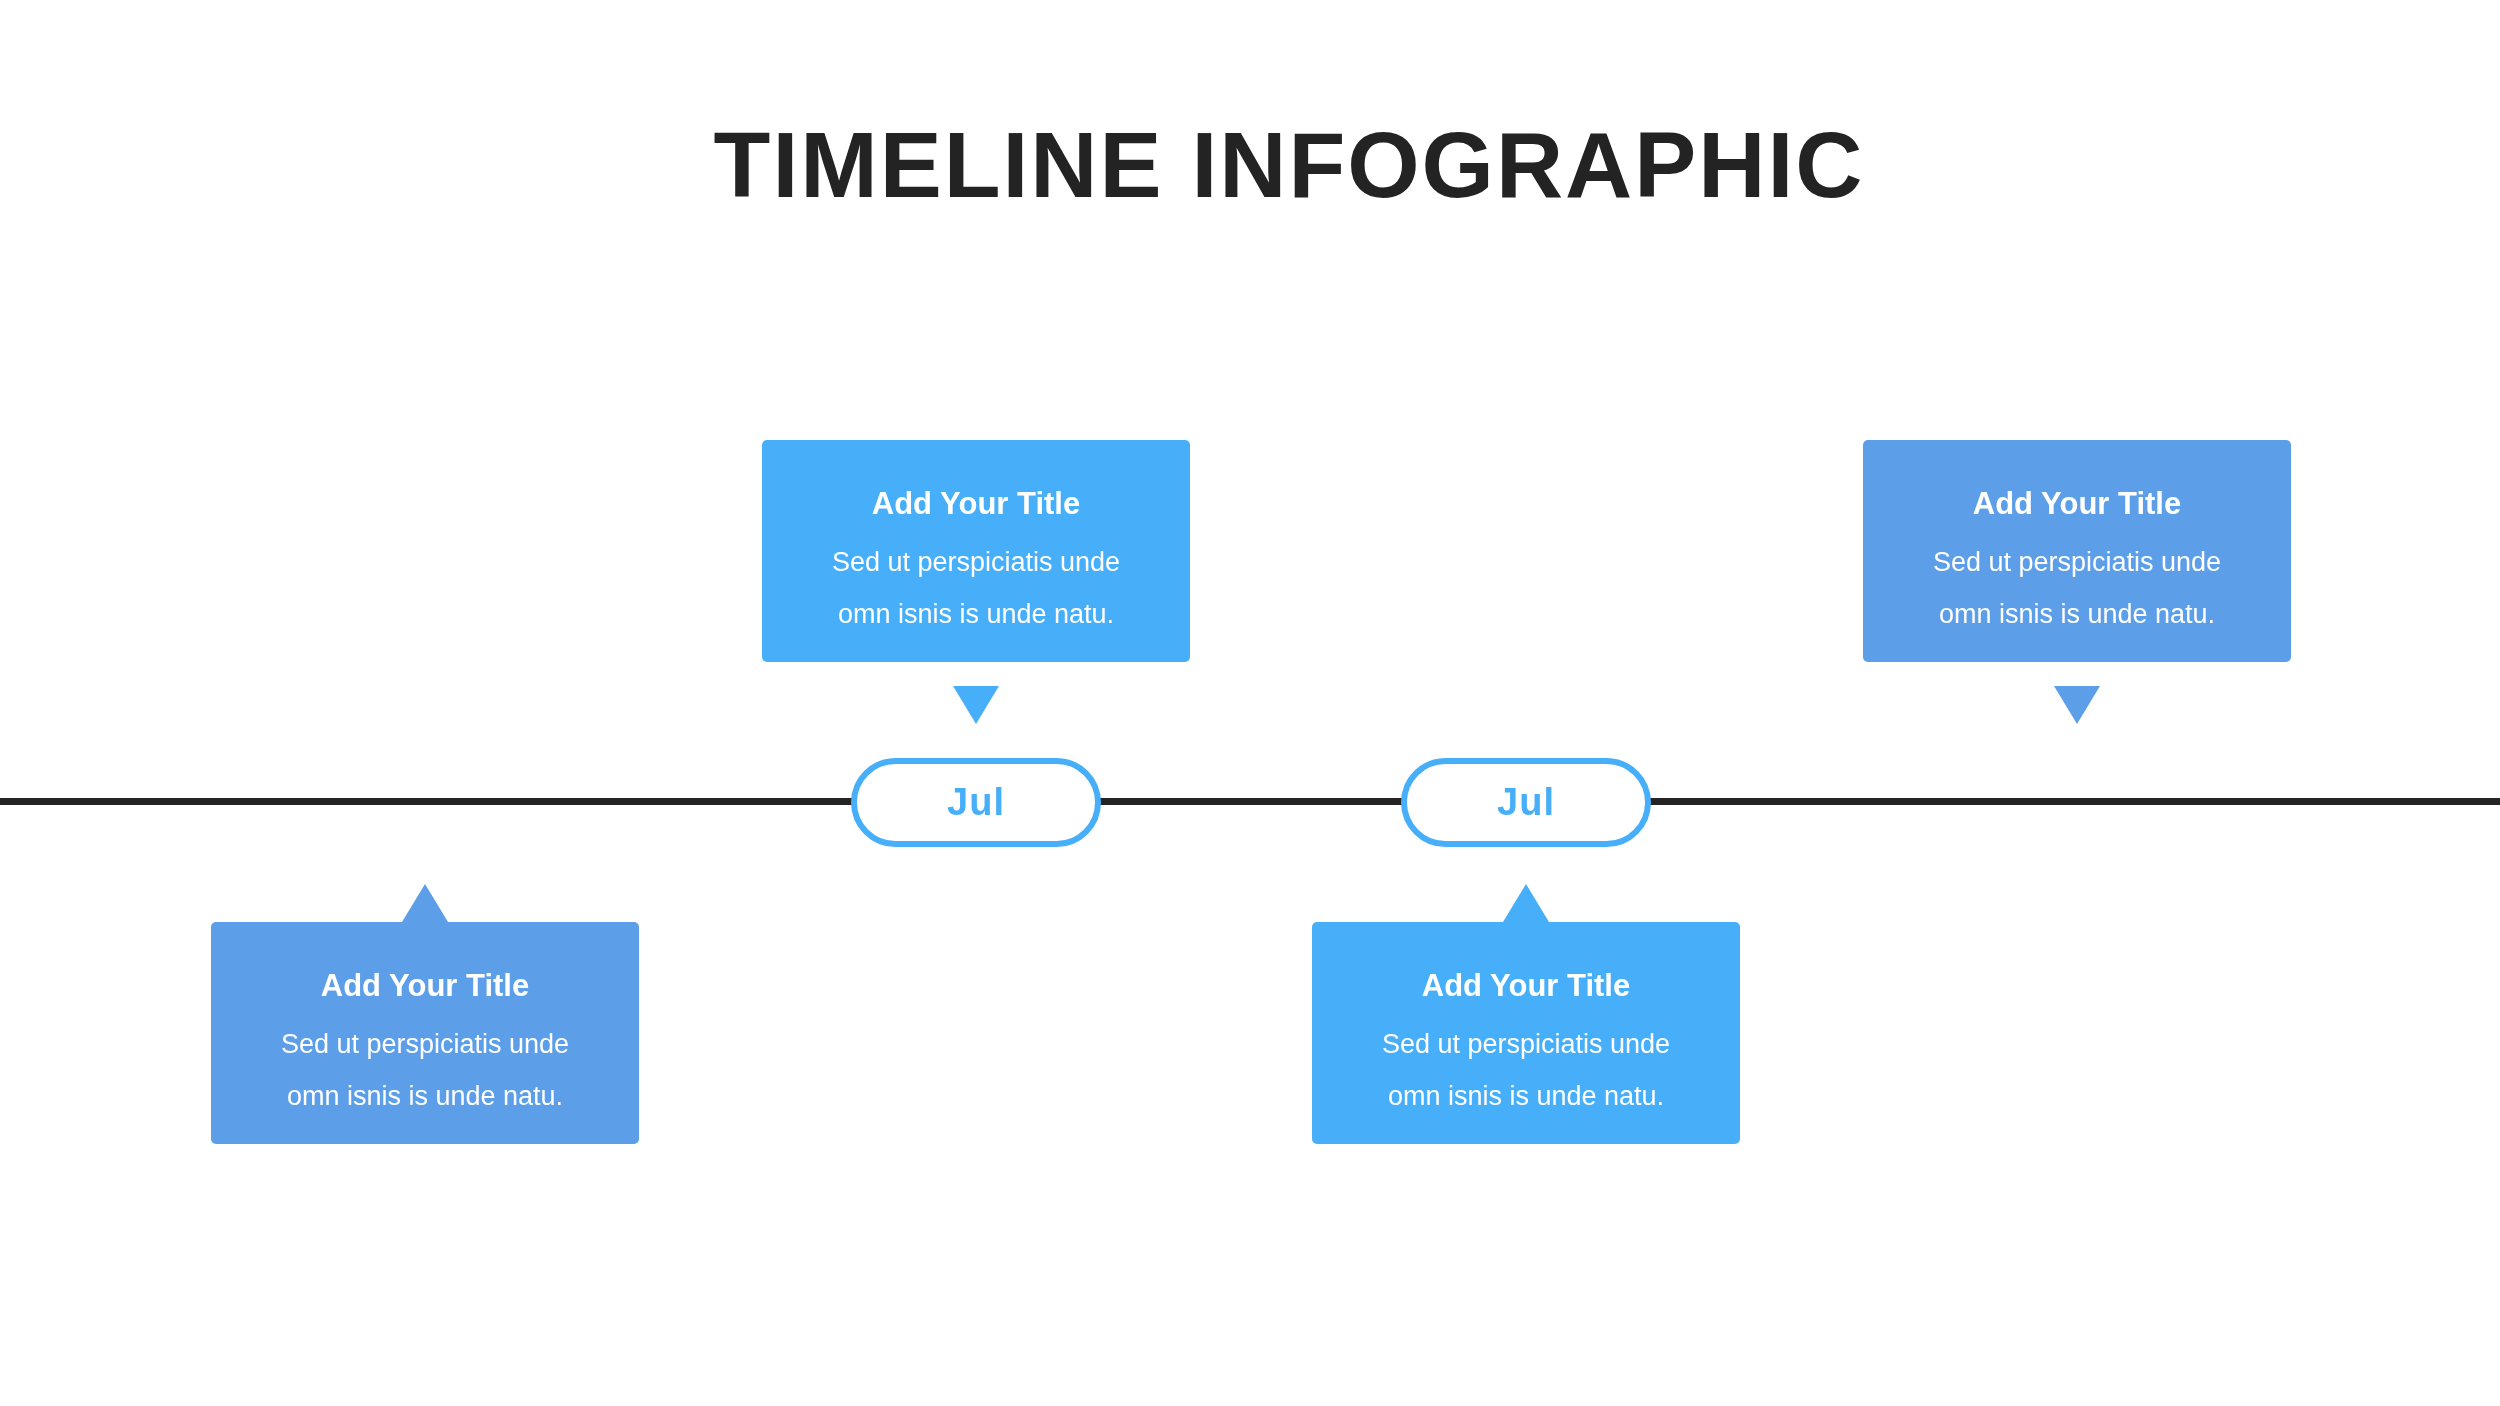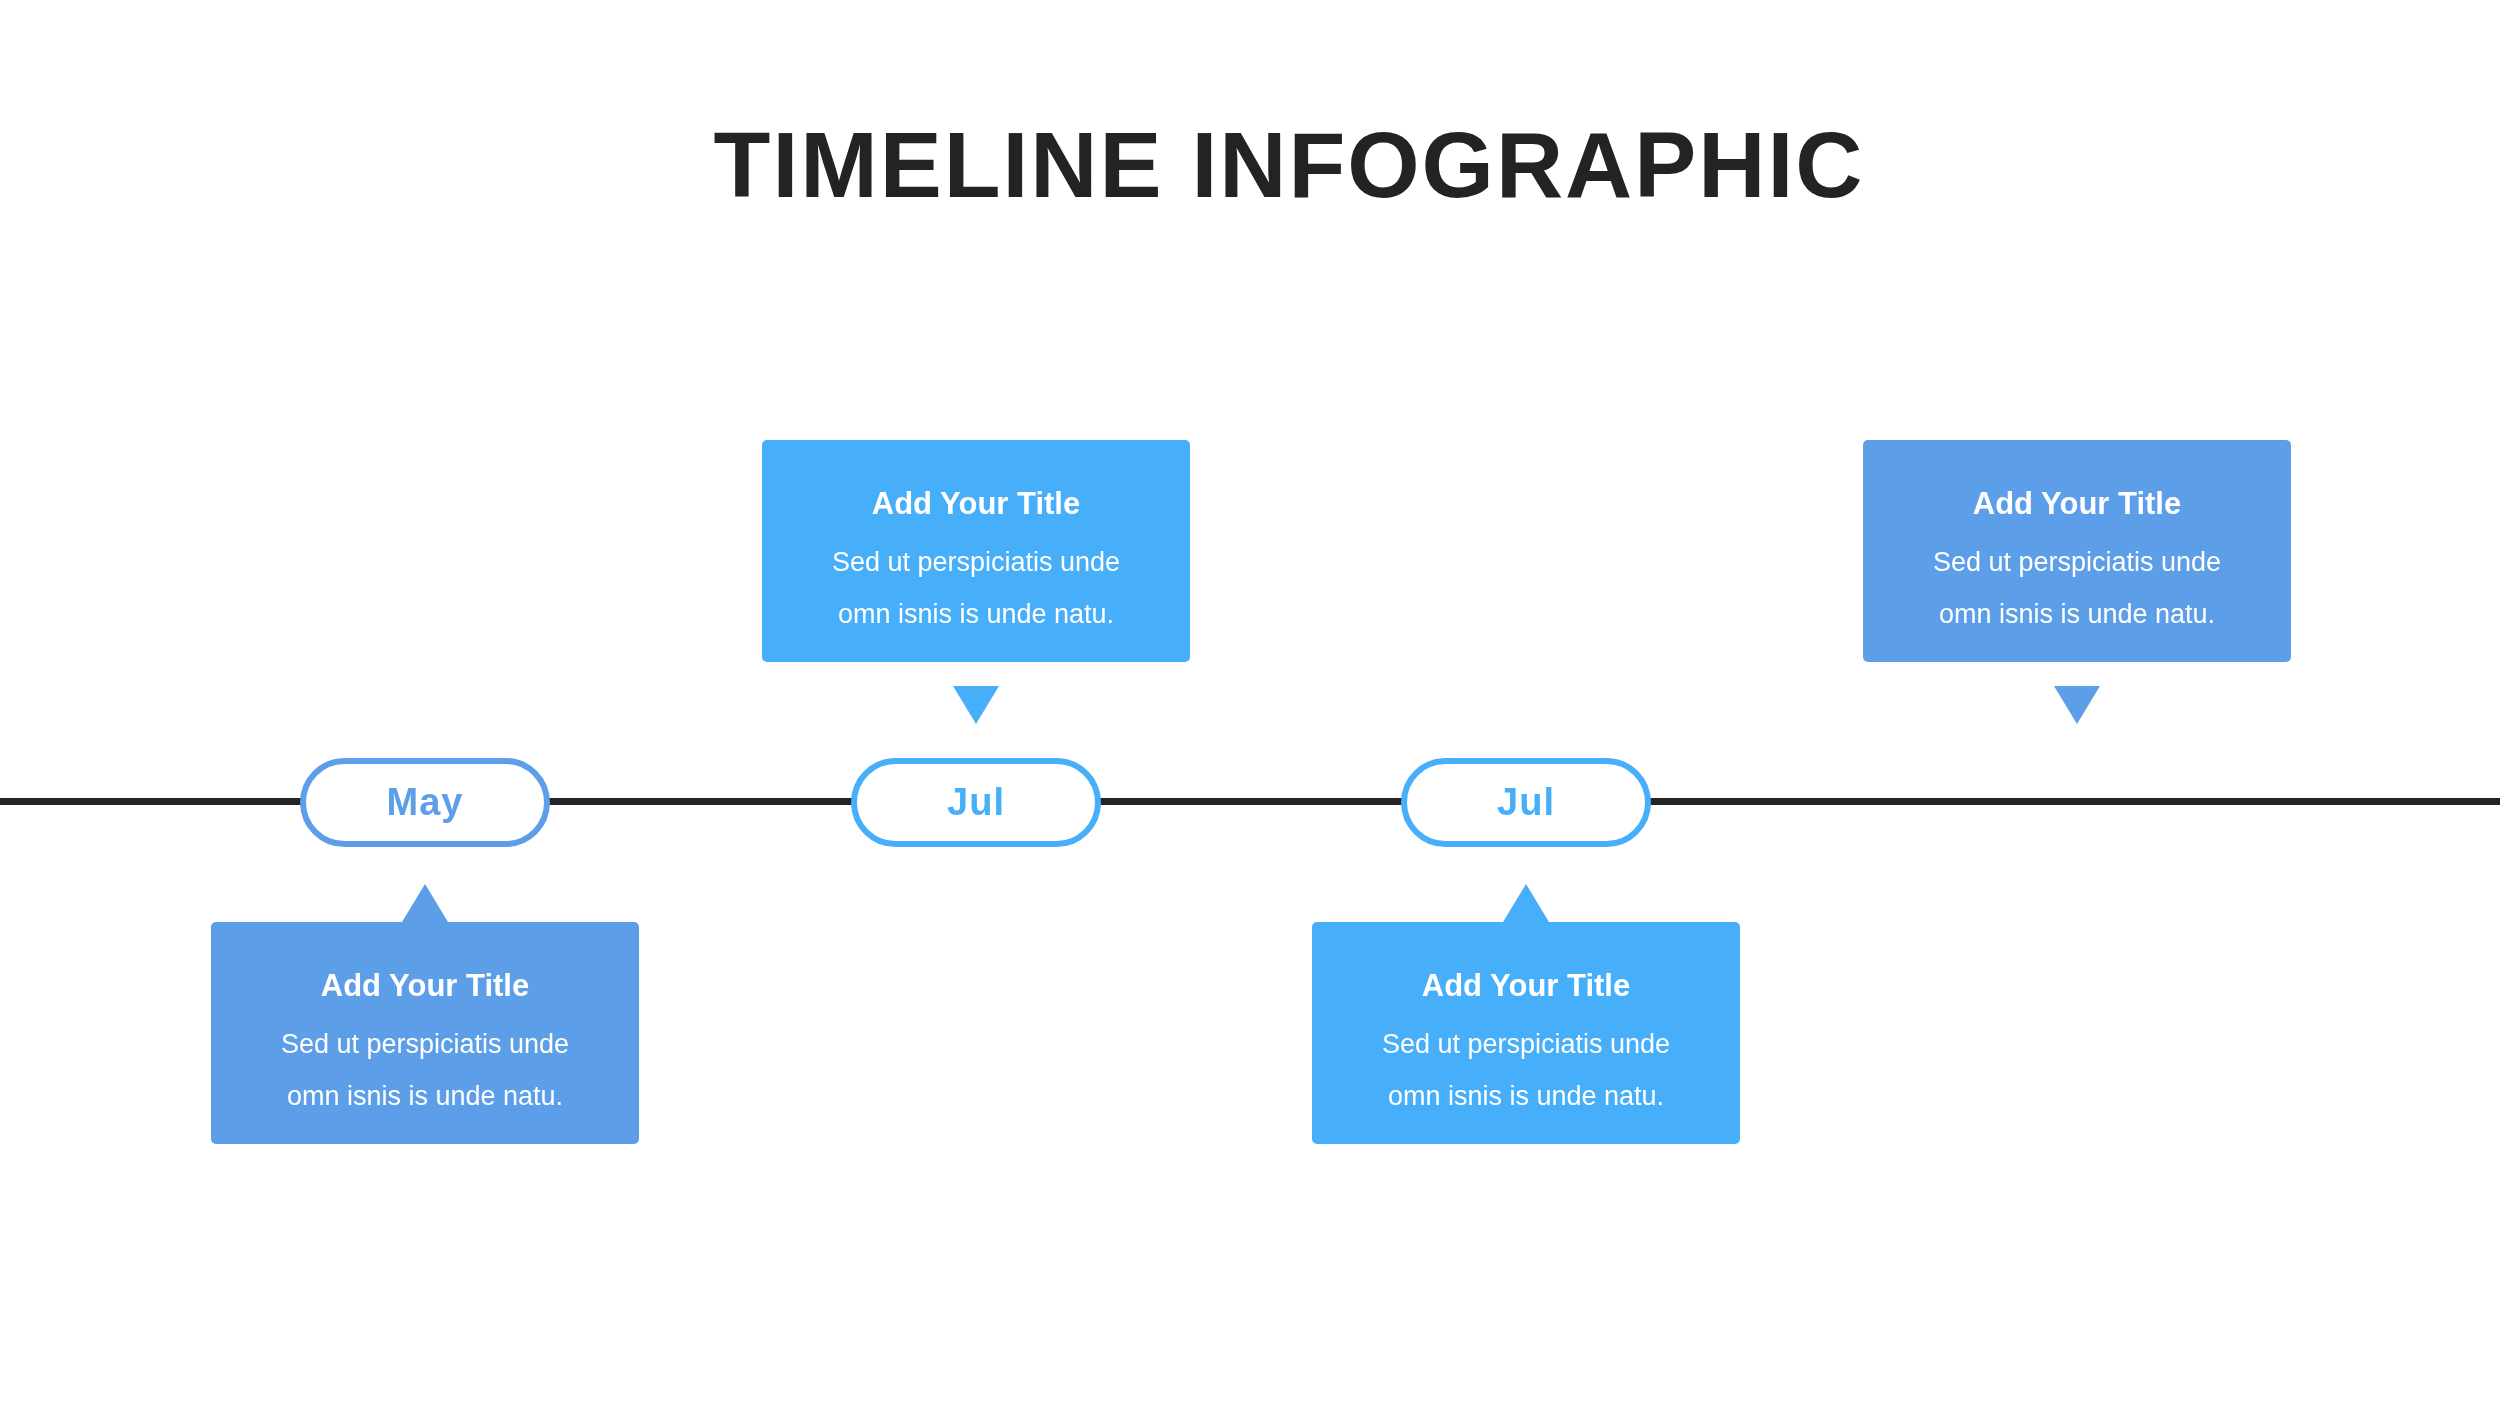--- a/index.html
+++ b/index.html
@@ -109,23 +109,20 @@
 
   <div class="axis-line"></div>
 
   <div class="col c0" style="--c: #5c9fe8;">
     <div class="arrow up"></div>
     <div class="card below">
       <h2 class="card-title">Add Your Title</h2>
       <p class="card-line">Sed ut perspiciatis unde</p>
       <p class="card-line">omn isnis is unde natu.</p>
     </div>
-    <div class="pill">
-      <span class="month">May</span>
-    </div>
   </div>
 
   <div class="col c1" style="--c: #47aefa;">
     <div class="card above">
       <h2 class="card-title">Add Your Title</h2>
       <p class="card-line">Sed ut perspiciatis unde</p>
       <p class="card-line">omn isnis is unde natu.</p>
     </div>
     <div class="arrow down"></div>
     <div class="pill">

